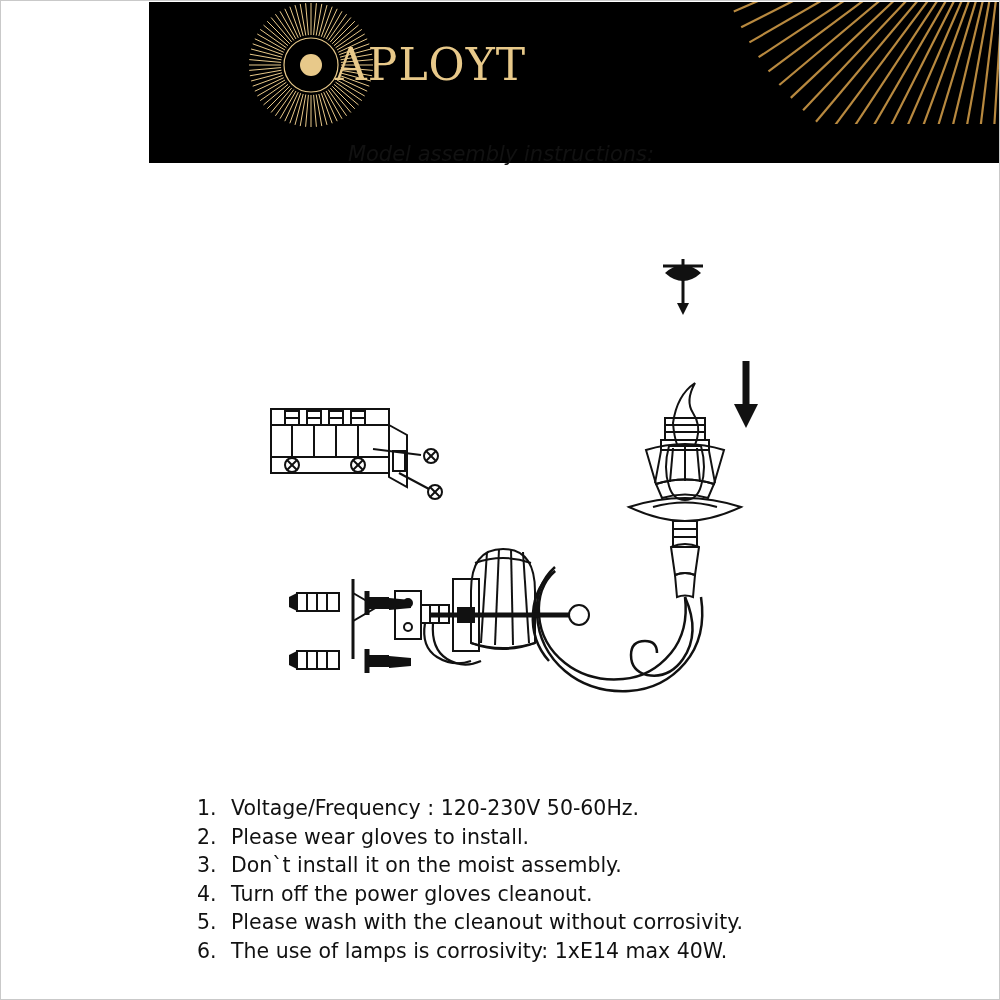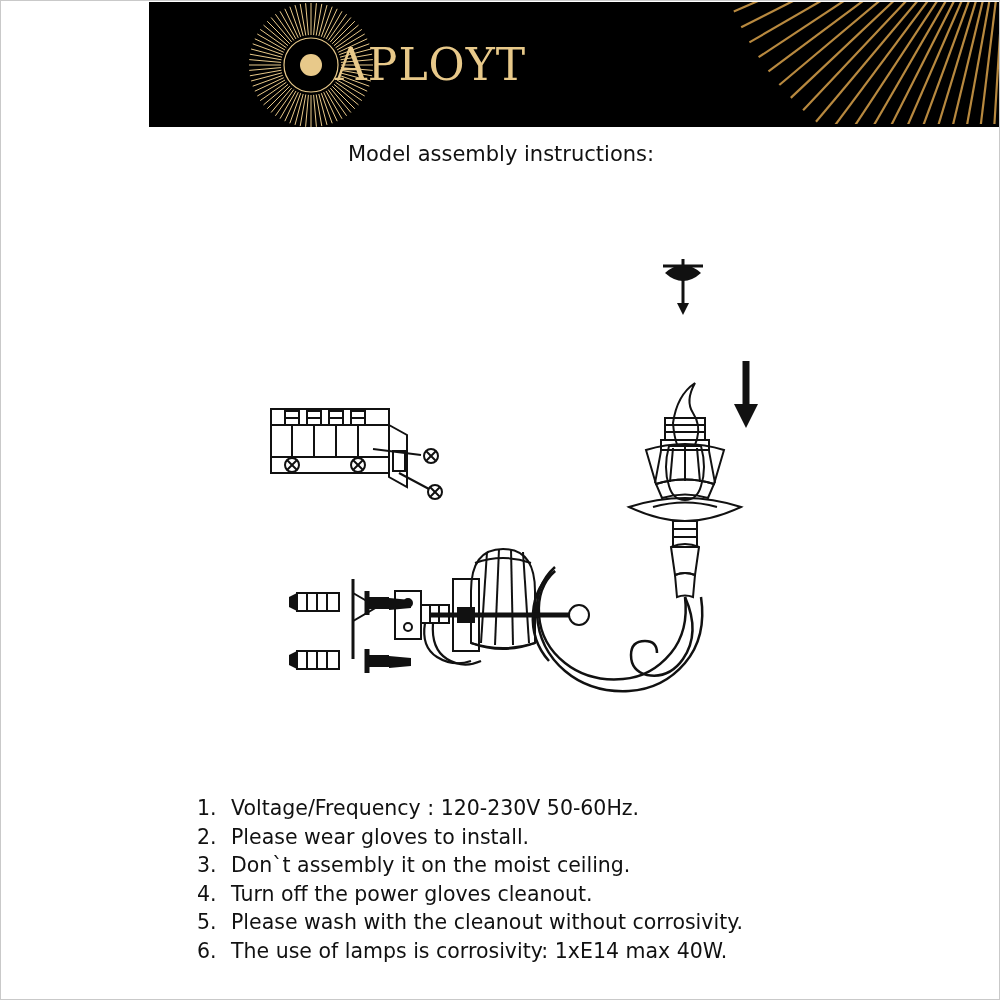--- a/index.html
+++ b/index.html
@@ -22,21 +22,21 @@
     border: 1px solid #c9c9c9;
     background: #ffffff;
   }
 
   
   .banner {
     position: absolute;
     left: 148px;
     top: 1px;
     width: 850px;
-    height: 125px;
+    height: 161px;
     background: #000000;
     overflow: hidden;
   }
   .banner-left-sun {
     position: absolute;
     left: 96px;
     top: -3px;
     width: 132px;
     height: 132px;
   }
@@ -67,20 +67,21 @@
     left: 0;
     top: 138px;
     width: 1000px;
     text-align: center;
   }
   .title-line {
     font-size: 21px;
     line-height: 30px;
     color: #111;
     font-family: "DejaVu Sans", sans-serif;
+    font-style: italic;
   }
 
   
   .diagram {
     position: absolute;
     left: 0;
     top: 210px;
     width: 1000px;
     height: 560px;
   }
@@ -421,21 +422,21 @@
     <div class="note-row">
       <span class="note-num">1.</span>
       <span class="note-text">Voltage/Frequency : 120-230V 50-60Hz.</span>
     </div>
     <div class="note-row">
       <span class="note-num">2.</span>
       <span class="note-text">Please wear gloves to install.</span>
     </div>
     <div class="note-row">
       <span class="note-num">3.</span>
-      <span class="note-text">Don`t assembly it on the moist ceiling.</span>
+      <span class="note-text">Don`t install it on the moist assembly.</span>
     </div>
     <div class="note-row">
       <span class="note-num">4.</span>
       <span class="note-text">Turn off the power gloves cleanout.</span>
     </div>
     <div class="note-row">
       <span class="note-num">5.</span>
       <span class="note-text">Please wash with the cleanout without corrosivity.</span>
     </div>
     <div class="note-row">

